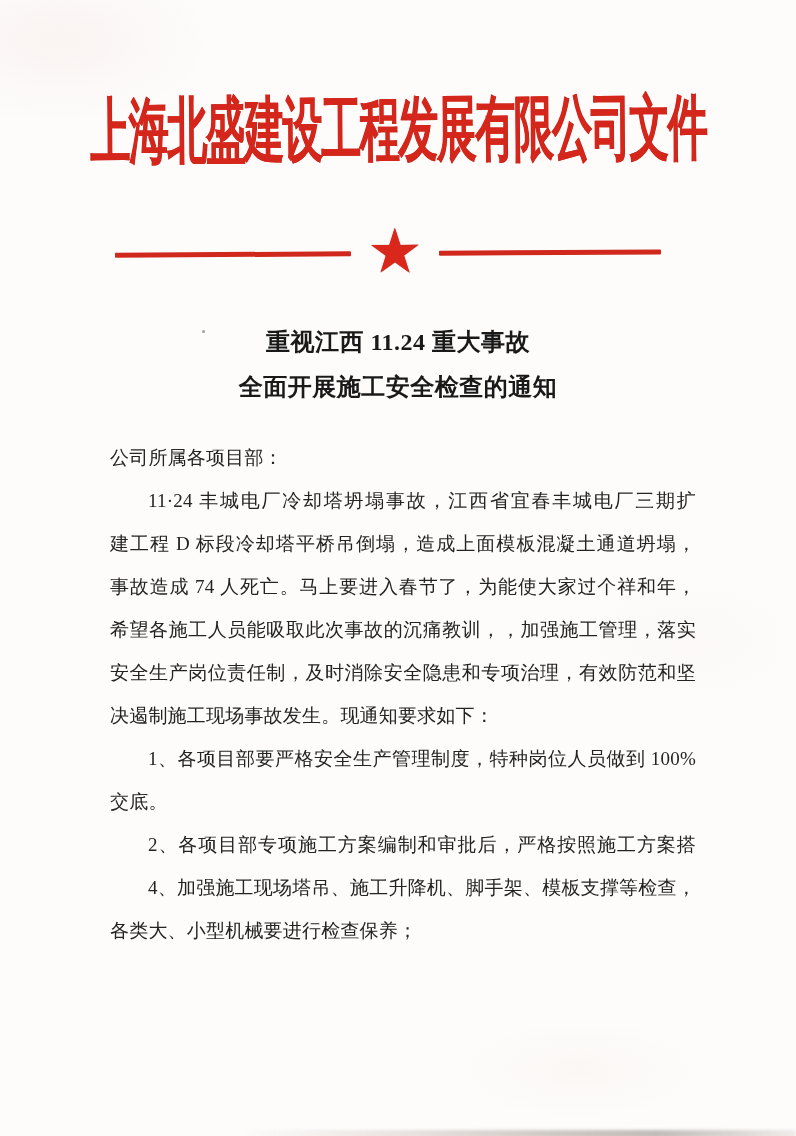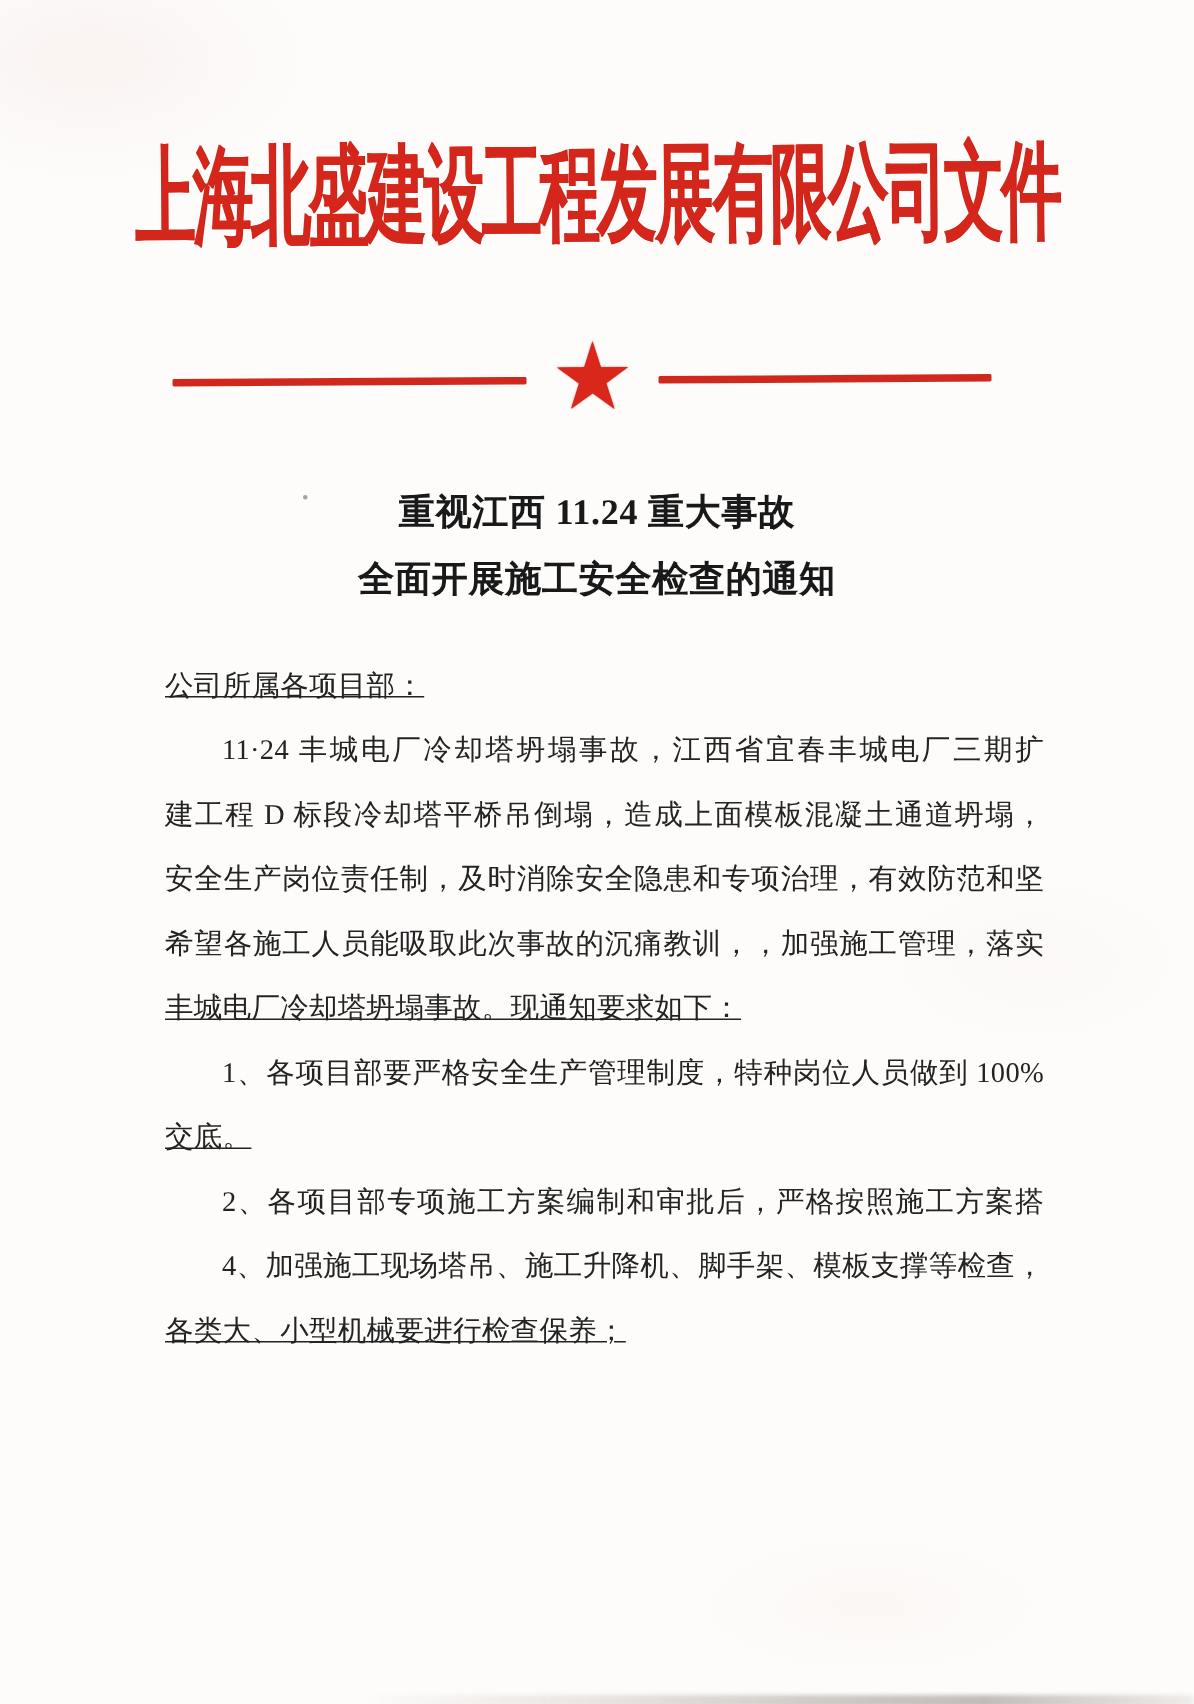--- a/index.html
+++ b/index.html
@@ -67,21 +67,21 @@
     color: #232323;
   }
   .ln {
     margin: 0; padding: 0;
     height: 43px; line-height: 43px;
     font-size: 19px;
     text-align: justify; text-align-last: justify;
     overflow: hidden;
     letter-spacing: 0.2px;
   }
-  .ln.end { text-align: left; text-align-last: left; text-decoration: underline; }
+  .ln.end { text-align: left; text-align-last: left; }
   .ln.ind { text-indent: 38px; }
 
   
   .scan-smudge-bottom {
     position: absolute; left: 240px; bottom: -2px; width: 556px; height: 8px;
     background: linear-gradient(90deg,
       rgba(140,120,110,0) 0%,
       rgba(150,125,115,0.20) 30%,
       rgba(110,95,85,0.32) 55%,
       rgba(95,85,78,0.38) 75%,
@@ -112,23 +112,24 @@
   <h1 class="doc-title">
     <span class="title-line">重视江西 11.24 重大事故</span>
     <span class="title-line">全面开展施工安全检查的通知</span>
   </h1>
 
   <div class="doc-body">
     <p class="ln end">公司所属各项目部：</p>
 
     <p class="ln ind">11·24 丰城电厂冷却塔坍塌事故，江西省宜春丰城电厂三期扩</p>
     <p class="ln">建工程 D 标段冷却塔平桥吊倒塌，造成上面模板混凝土通道坍塌，</p>
+    <p class="ln">事故造成 74 人死亡。马上要进入春节了，为能使大家过个祥和年，</p>
+    <p class="ln">希望各施工人员能吸取此次事故的沉痛教训，，加强施工管理，落实</p>
     <p class="ln">安全生产岗位责任制，及时消除安全隐患和专项治理，有效防范和坚</p>
-    <p class="ln">希望各施工人员能吸取此次事故的沉痛教训，，加强施工管理，落实</p>
-    <p class="ln end">丰城电厂冷却塔坍塌事故。现通知要求如下：</p>
+    <p class="ln end">决遏制施工现场事故发生。现通知要求如下：</p>
 
     <p class="ln ind">1、各项目部要严格安全生产管理制度，特种岗位人员做到 100%</p>
     <p class="ln end">交底。</p>
 
     <p class="ln ind">2、各项目部专项施工方案编制和审批后，严格按照施工方案搭</p>
 
     <p class="ln ind">4、加强施工现场塔吊、施工升降机、脚手架、模板支撑等检查，</p>
     <p class="ln end">各类大、小型机械要进行检查保养；</p>
   </div>
 

